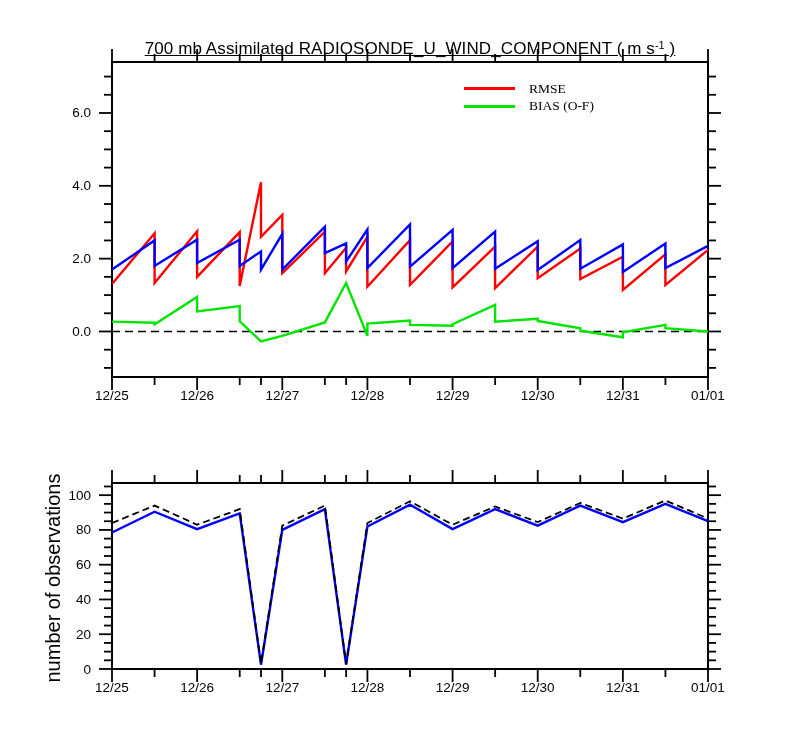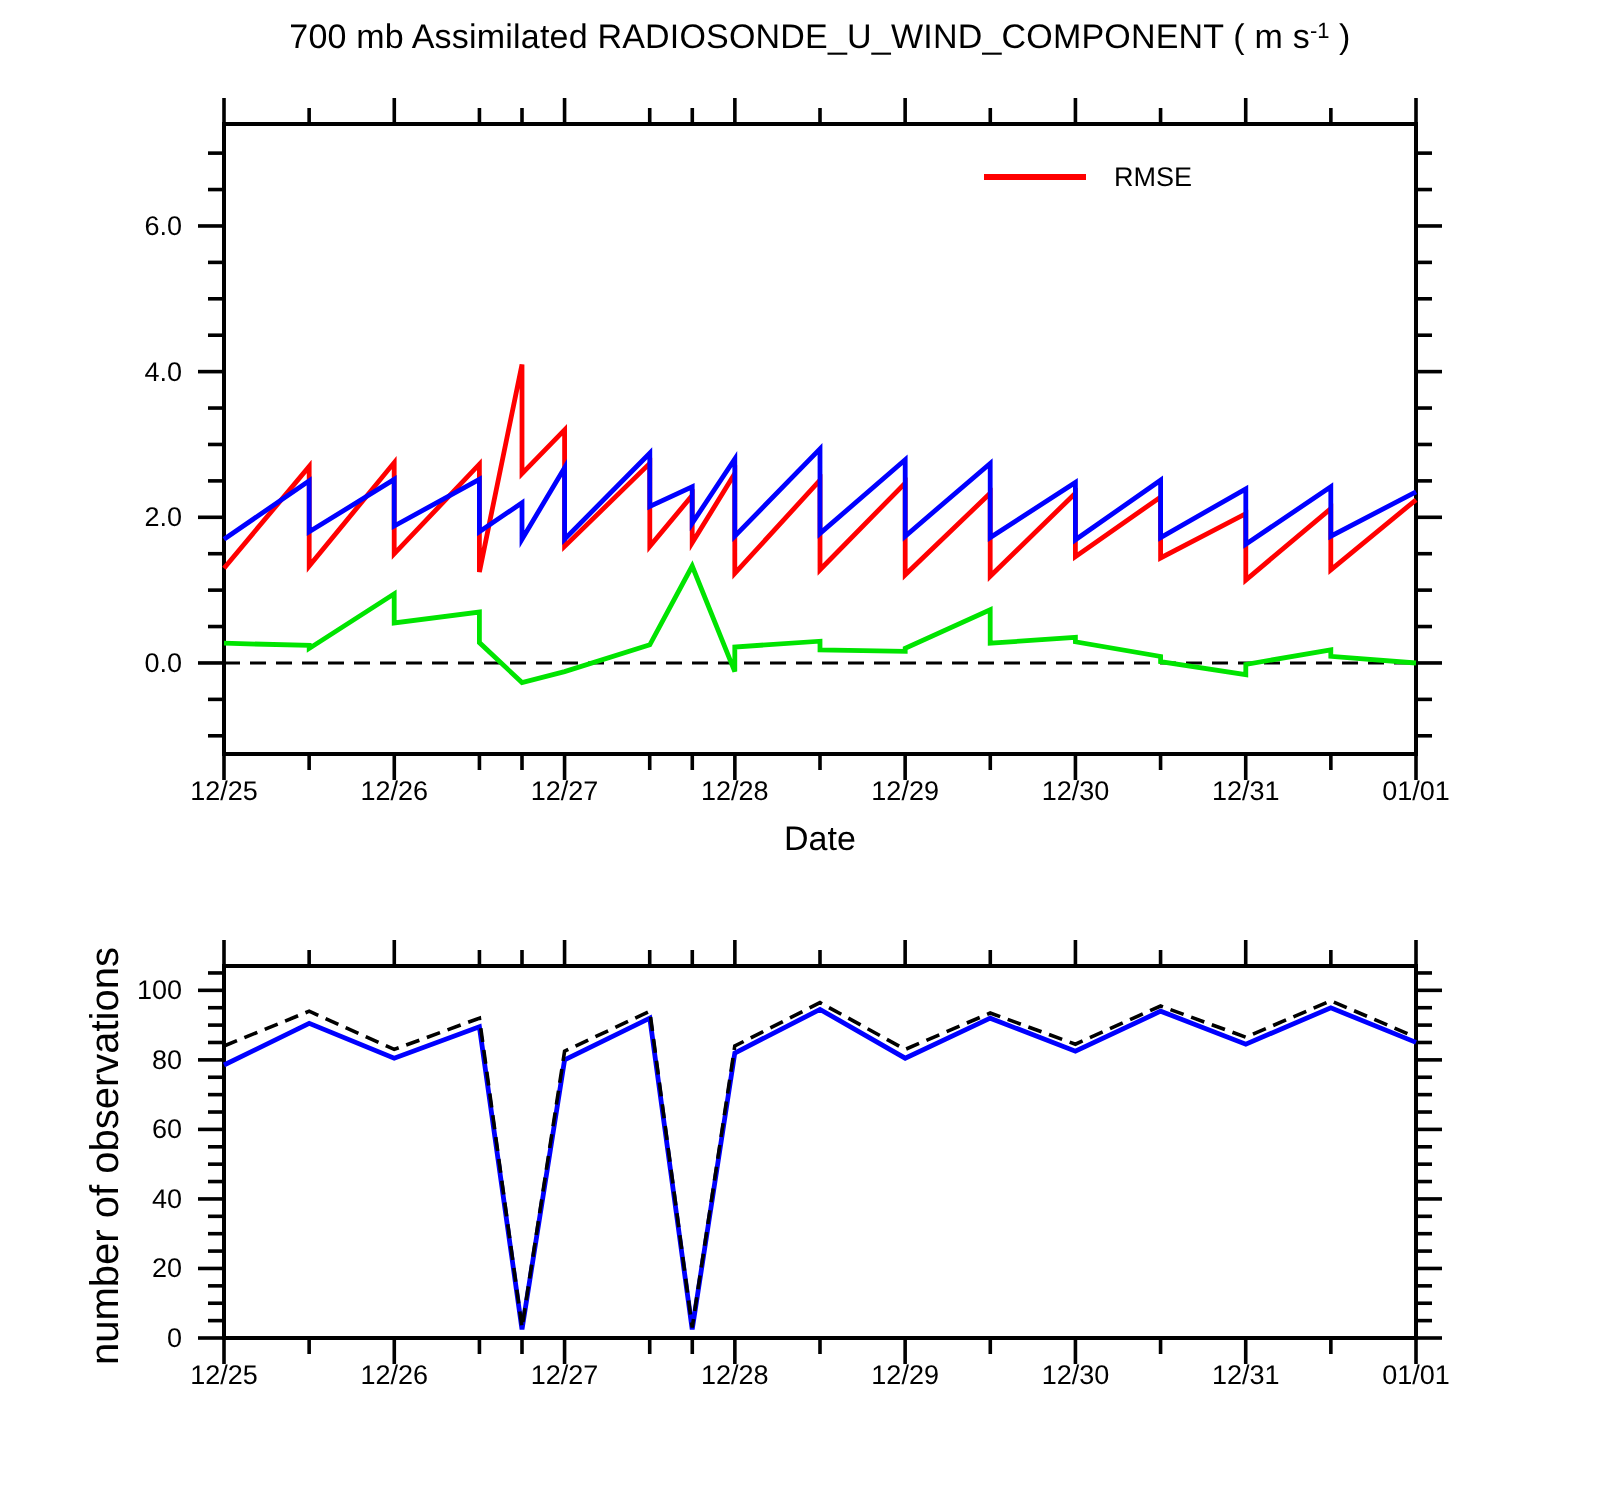--- a/index.html
+++ b/index.html
@@ -1,23 +1,23 @@
 <!DOCTYPE html>
 <html><head>
 <meta charset="utf-8">
 <style>
   html,body{margin:0;padding:0;background:#ffffff;}
   body{width:800px;height:750px;overflow:hidden;font-family:"Liberation Sans","DejaVu Sans",sans-serif;color:#000;}
   .figure{position:relative;width:800px;height:750px;background:#ffffff;}
   .canvas{position:absolute;left:0;top:0;}
-  .chart-title{position:absolute;left:102px;width:616px;top:9px;text-align:center;font-size:17px;white-space:nowrap;letter-spacing:0.1px;}
+  .chart-title{position:absolute;left:102px;width:616px;top:39px;text-align:center;font-size:17px;white-space:nowrap;letter-spacing:0.1px;text-decoration:underline;}
   .chart-title sup{font-size:11px;vertical-align:5px;letter-spacing:0;}
   .x-axis-title{position:absolute;left:112px;width:596px;top:410px;text-align:center;font-size:17px;}
   .y-axis-title{position:absolute;left:-96px;top:566px;width:300px;height:24px;text-align:center;font-size:20px;transform:rotate(-90deg);white-space:nowrap;}
-  .legend{position:absolute;left:492px;top:80px;}
+  .legend{position:absolute;left:464px;top:80px;font-family:Liberation Serif, serif;}
   .legend-row{display:flex;align-items:center;height:17.5px;}
   .legend-line{width:51px;height:2.6px;display:inline-block;background:#000;}
   .legend-label{margin-left:14px;font-size:13.5px;white-space:nowrap;}
   svg text{font-family:"Liberation Sans","DejaVu Sans",sans-serif;fill:#000;}
 </style>
 </head>
 <body>
 
 <div class="figure">
 
@@ -199,24 +199,27 @@
       <line x1="112" y1="503.85981308411215" x2="104" y2="503.85981308411215" stroke="#000" stroke-width="1.8"></line>
       <line x1="708" y1="503.85981308411215" x2="716" y2="503.85981308411215" stroke="#000" stroke-width="1.8"></line>
       <line x1="112" y1="486.47663551401865" x2="104" y2="486.47663551401865" stroke="#000" stroke-width="1.8"></line>
       <line x1="708" y1="486.47663551401865" x2="716" y2="486.47663551401865" stroke="#000" stroke-width="1.8"></line>
       <polyline points="112.0,532.5 154.6,511.7 197.1,529.1 239.7,513.4 261.0,664.7 282.3,529.9 324.9,509.1 346.1,664.7 367.4,526.5 410.0,504.7 452.6,529.1 495.1,509.1 537.7,525.6 580.3,505.6 622.9,522.1 665.4,503.9 708.0,521.2" fill="none" stroke="#0000ff" stroke-width="2.4" stroke-linejoin="miter"></polyline>
       <polyline points="112.0,523.0 154.6,505.6 197.1,524.7 239.7,509.1 261.0,663.8 282.3,525.6 324.9,505.6 346.1,663.8 367.4,523.0 410.0,501.3 452.6,524.7 495.1,506.5 537.7,522.1 580.3,503.0 622.9,518.6 665.4,500.4 708.0,518.6" fill="none" stroke="#000000" stroke-width="1.8" stroke-linejoin="miter" stroke-dasharray="7 4"></polyline>
     </svg>
 
   <div class="chart-title"><span>700 mb Assimilated RADIOSONDE_U_WIND_COMPONENT ( m s</span><sup>-1</sup><span> )</span></div>
 
-  <div class="x-axis-title">Date</div>
 
   <div class="y-axis-title">number of observations</div>
 
   <div class="legend">
     <div class="legend-row">
       <span class="legend-line" style="background: rgb(255, 0, 0);"></span>
       <span class="legend-label">RMSE</span>
     </div>
+    <div class="legend-row">
+      <span class="legend-line" style="background: rgb(0, 228, 0);"></span>
+      <span class="legend-label">BIAS (O-F)</span>
+    </div>
   </div>
 
 </div>
 
 </body></html>

